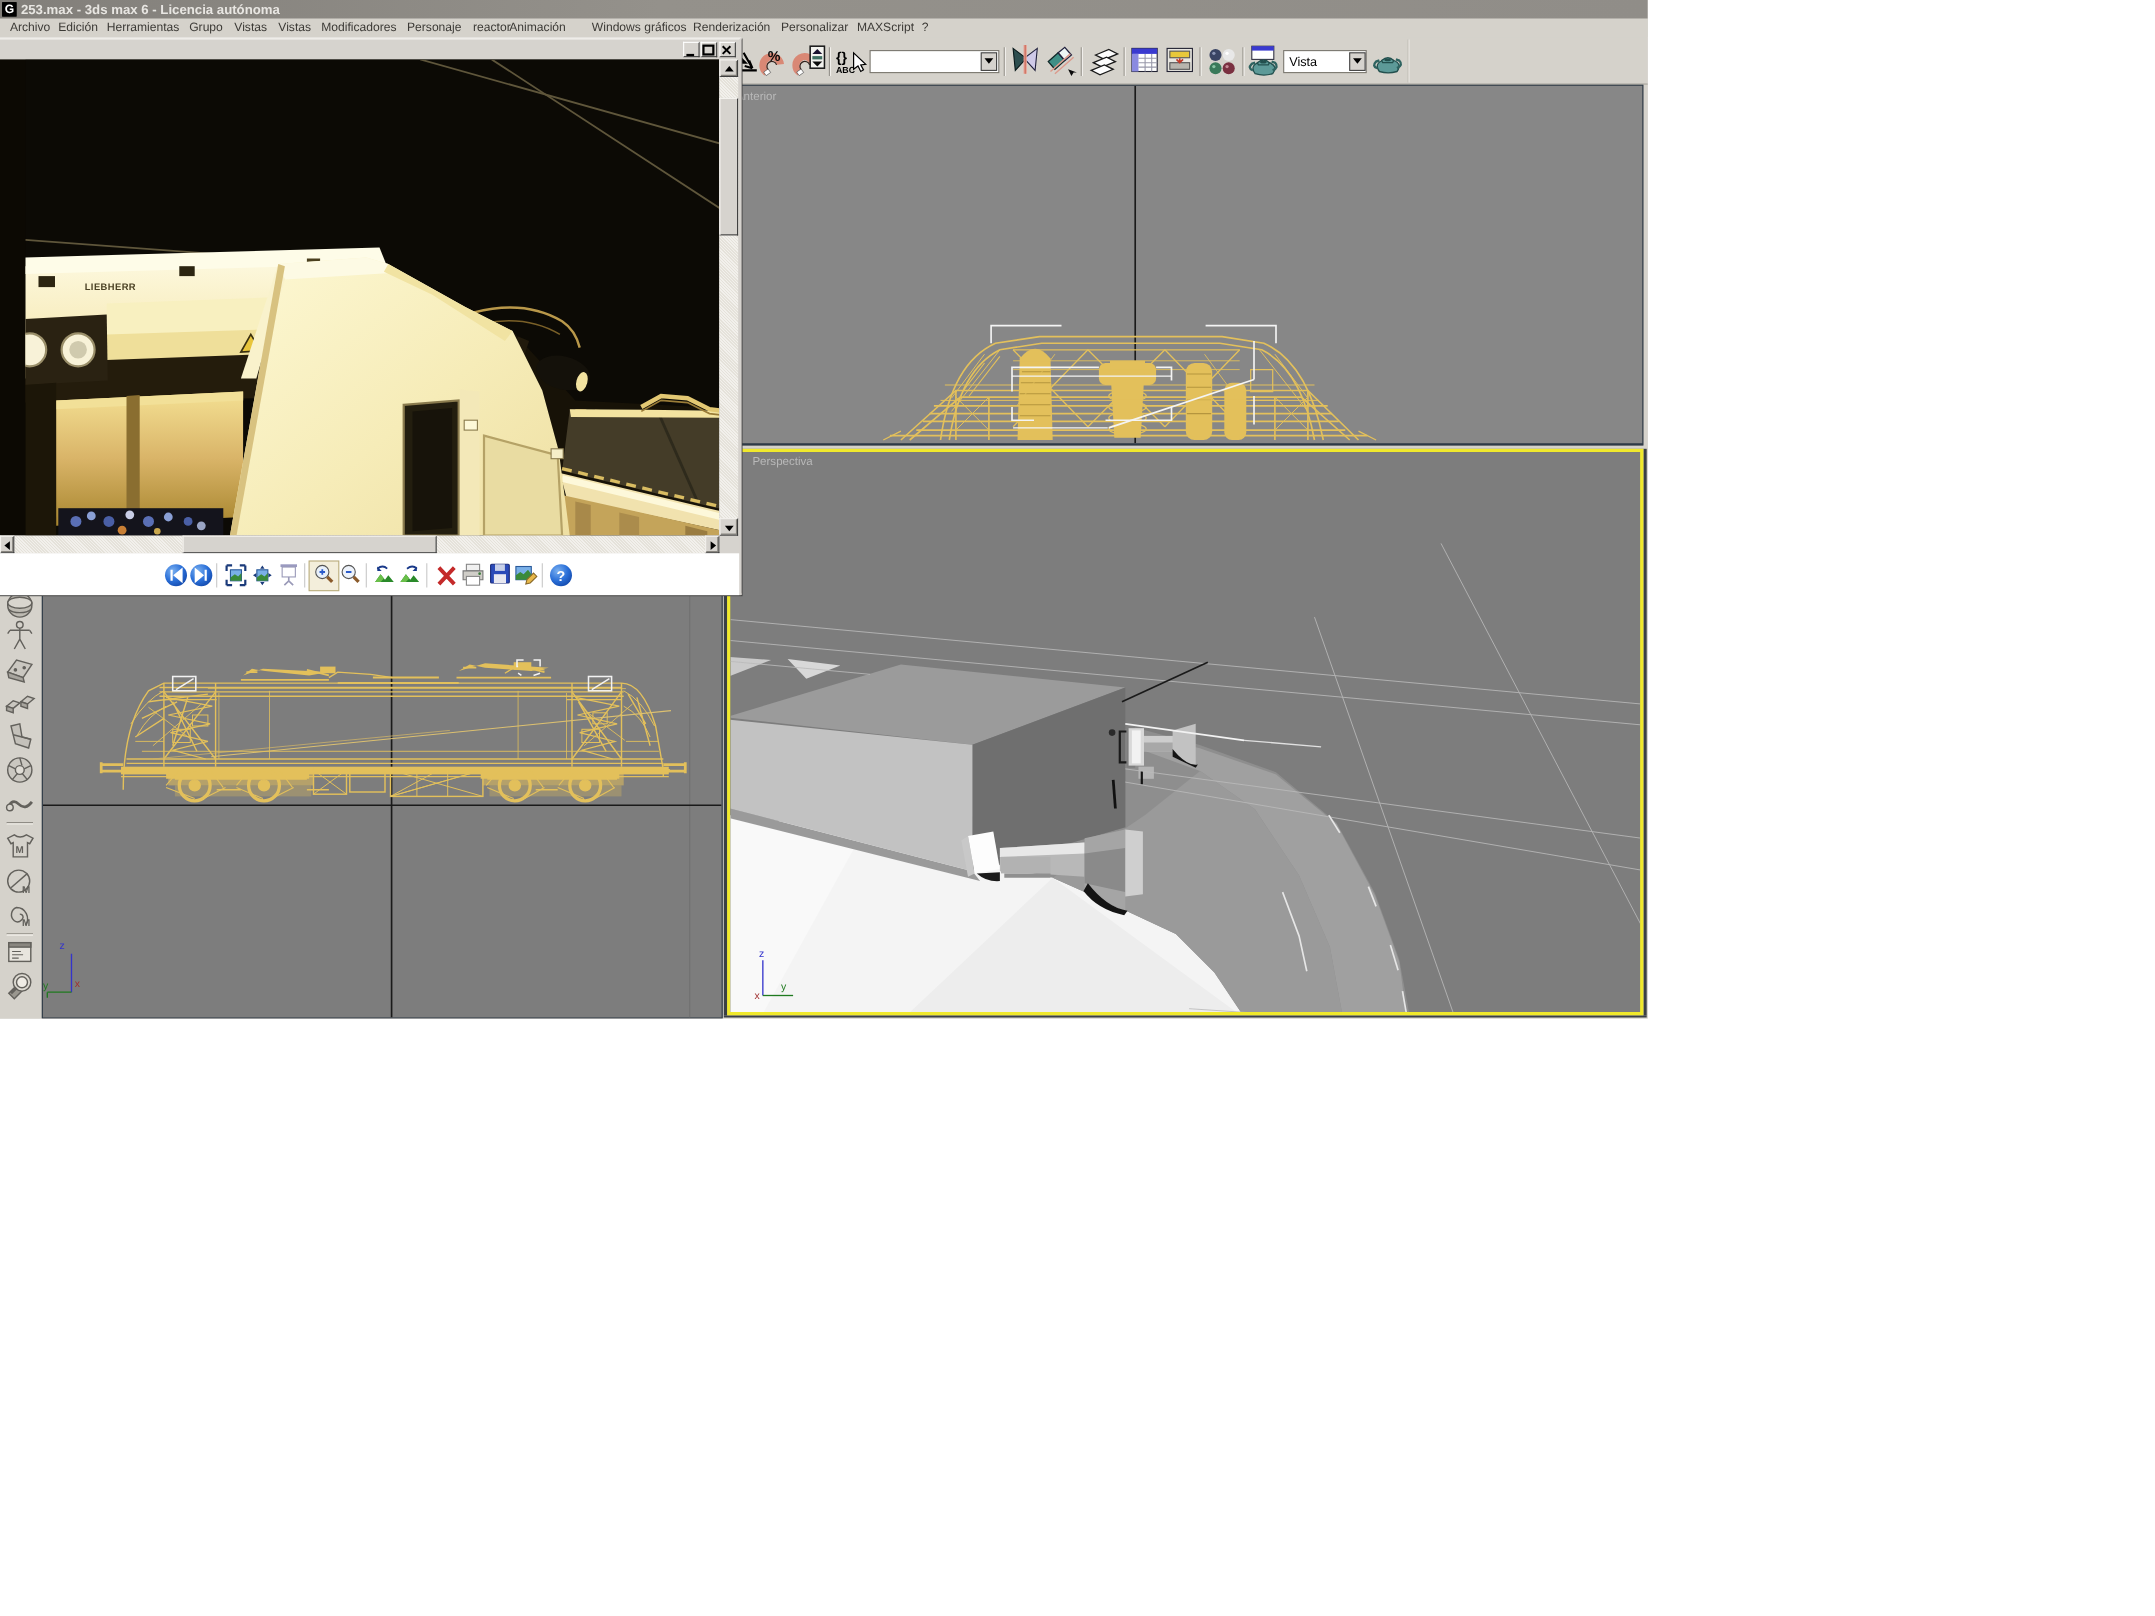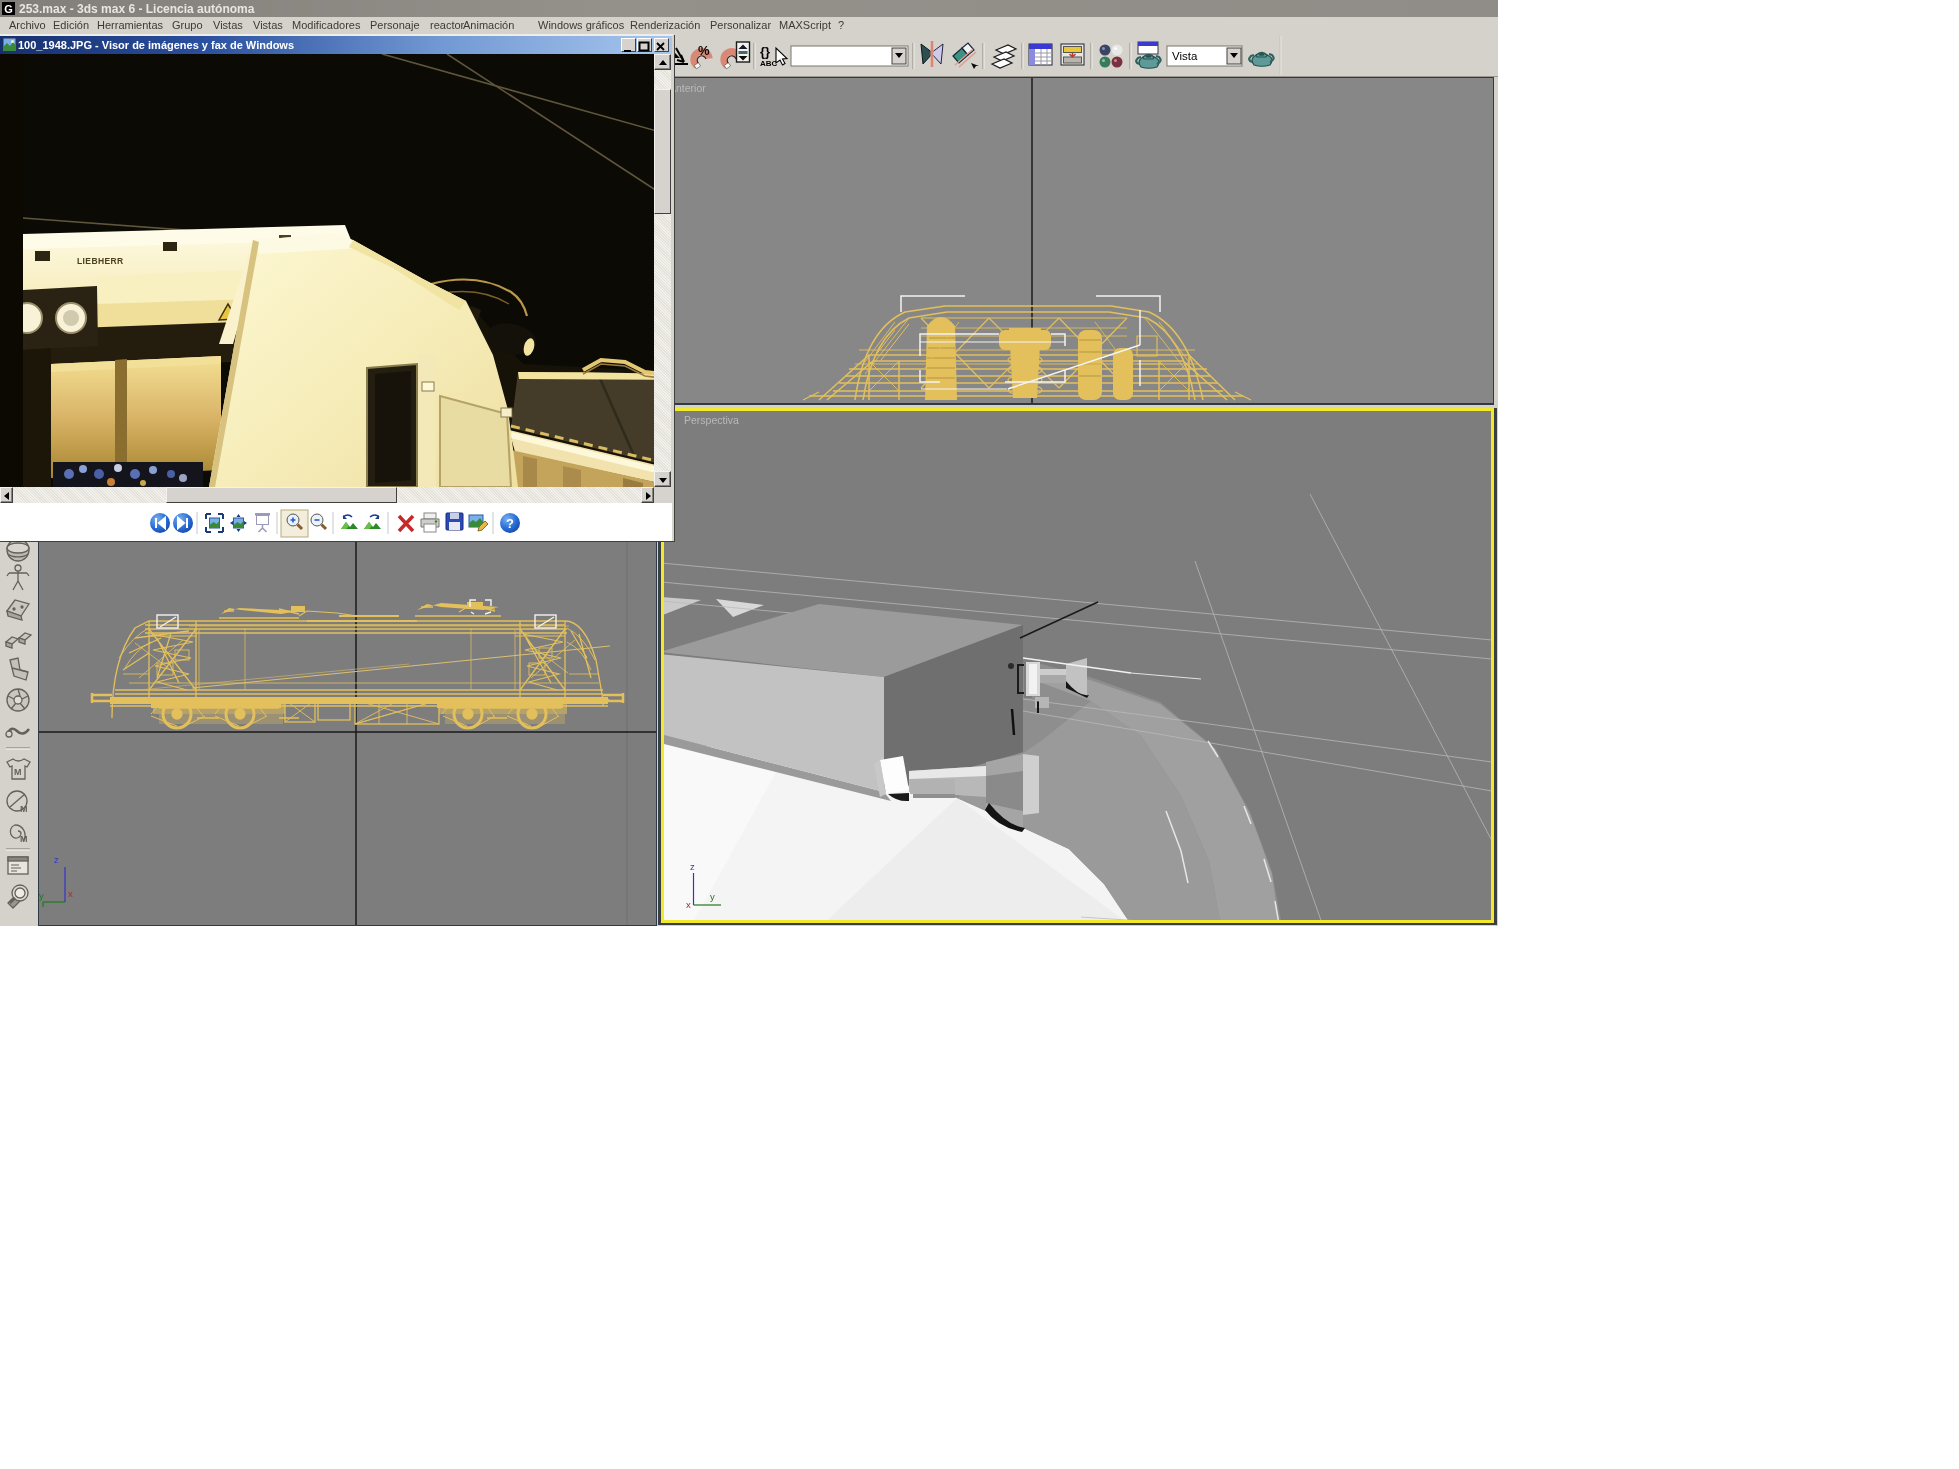--- a/index.html
+++ b/index.html
@@ -530,28 +530,20 @@
           <line x1="32.5" y1="462" x2="32.5" y2="494" stroke="#3434cc" stroke-width="1.2"></line>
           <text x="25" y="497" fill="#a03030">x</text>
           <line x1="32.5" y1="494" x2="60" y2="494" stroke="#1f7a1f" stroke-width="1.2"></line>
           <text x="49" y="489" fill="#1f7a1f">y</text>
         </g>
       </svg>
     </div>
   </div>
 
   <div id="viewer">
-    <div id="vtitle">
-        <svg width="14" height="14" style="position:absolute;left:3px;top:2px">
-          <rect x="0" y="0" width="13" height="13" fill="#7ab0e8" stroke="#335"></rect>
-          <path d="M0,9 l4,-4 l3,3 l3,-4 l3,4 l0,5 l-13,0 Z" fill="#3a8a3a"></path>
-          <circle cx="9.5" cy="3.5" r="1.5" fill="#f5f0c8"></circle>
-        </svg>
-        <div class="txt">100_1948.JPG - Visor de imágenes y fax de Windows</div>
-      </div>
     <div id="vphoto">
       <svg width="654" height="433" viewBox="0 0 654 433">
         <defs>
           <linearGradient id="contg" x1="0" y1="0" x2="0" y2="1">
             <stop offset="0" stop-color="#fdf9e0"></stop>
               <stop offset="1" stop-color="#f4e4a6"></stop>
           </linearGradient>
           <linearGradient id="cabg" x1="0" y1="0" x2="1" y2="1">
             <stop offset="0" stop-color="#fdf8d4"></stop>
               <stop offset="0.55" stop-color="#f6ecb8"></stop>

